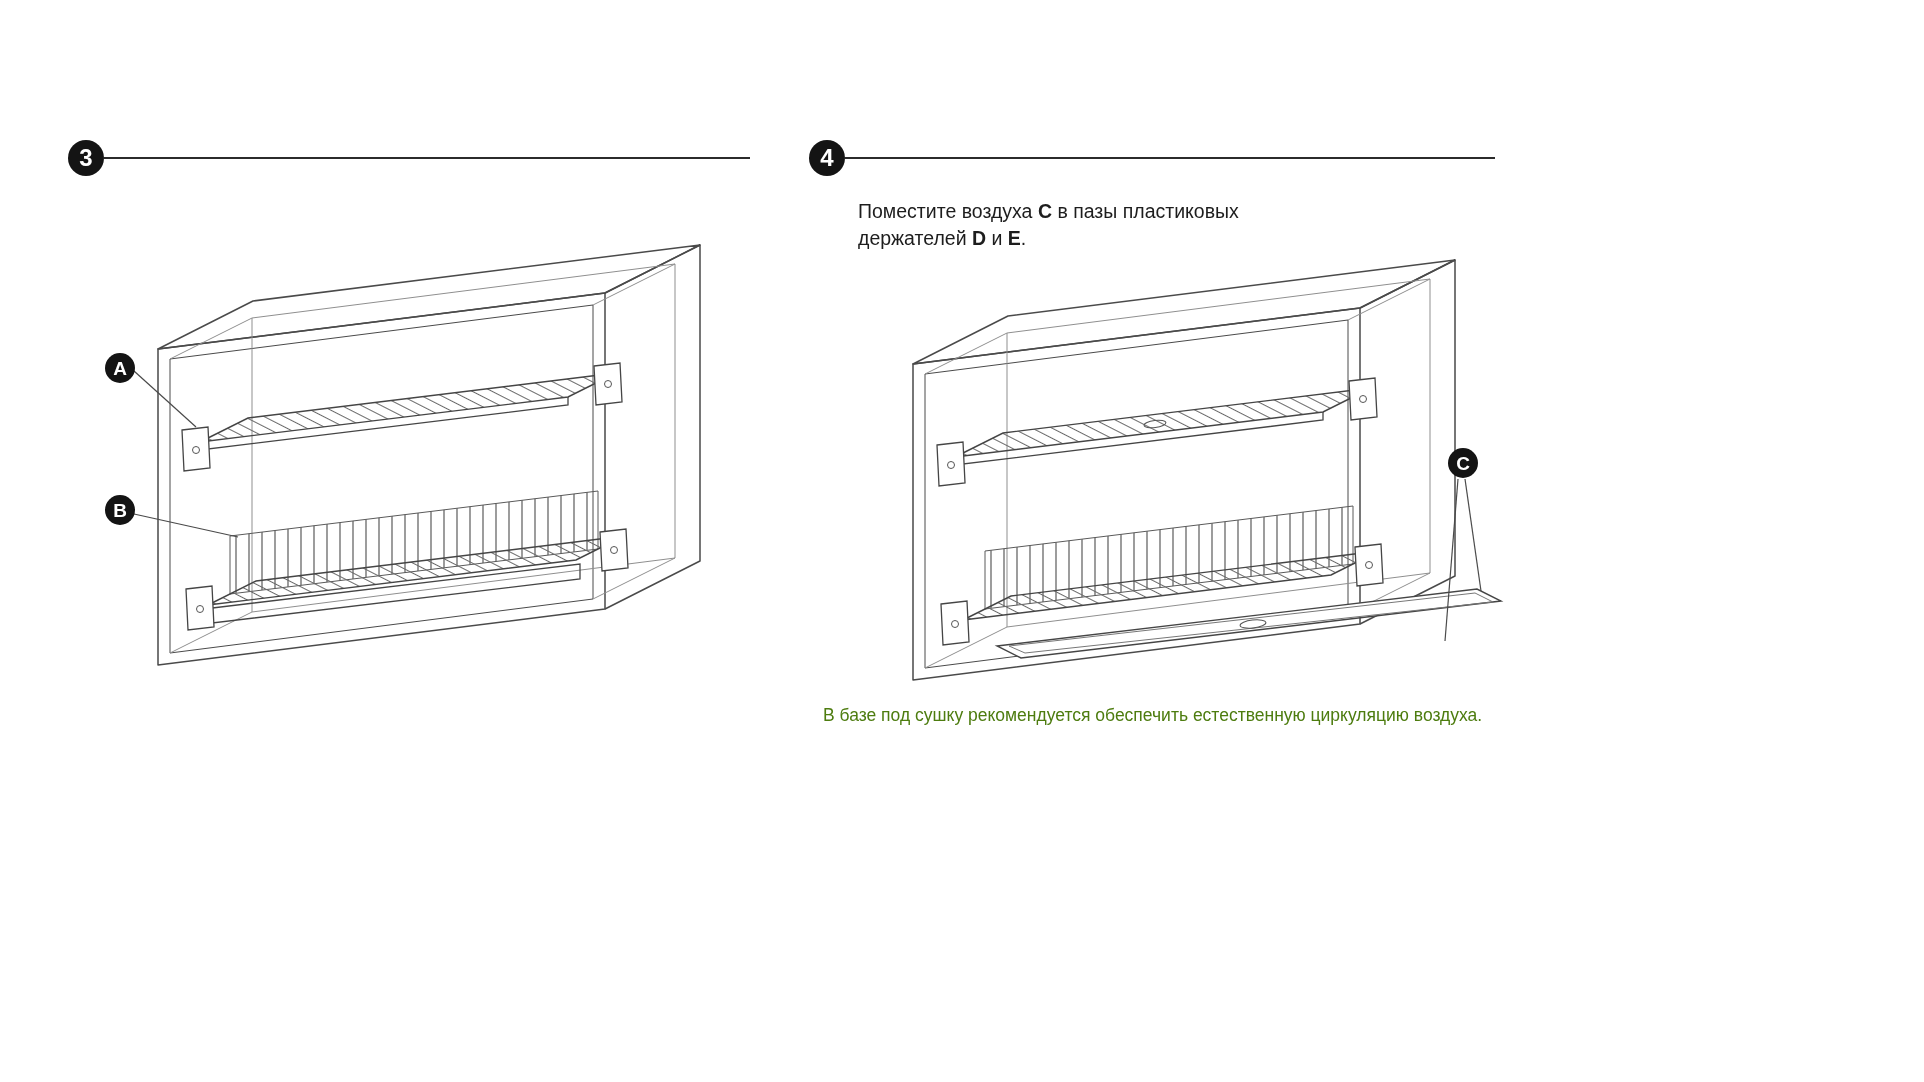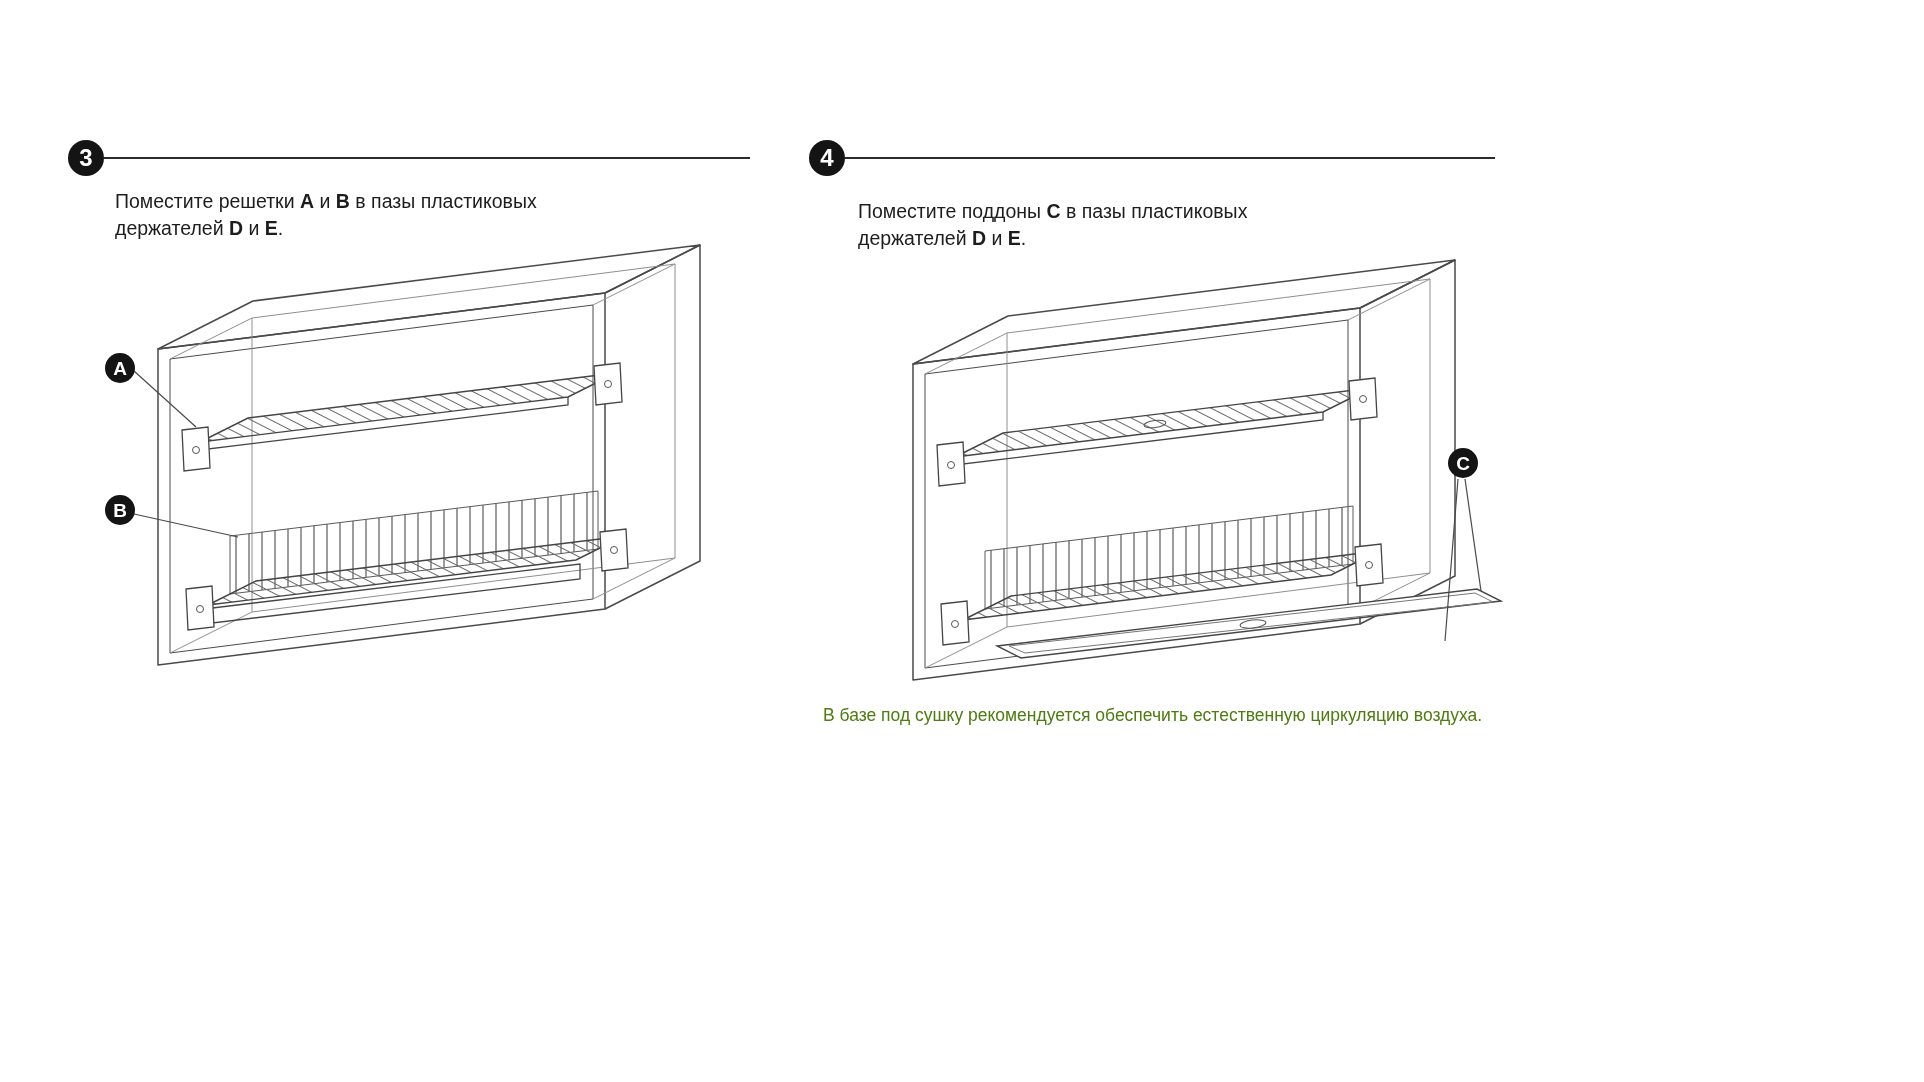--- a/index.html
+++ b/index.html
@@ -23,21 +23,20 @@
 </head>
 <body>
 
 <div class="page">
 
   <div class="step-badge" style="left:68px;top:140px">
     <span>3</span>
   </div>
   <div class="rule" style="left:104px;top:157px;width:646px"></div>
 
-  <p class="instr" style="left:115px;top:188px"><span>Поместите решетки </span><b>A</b><span> и </span><b>B</b><span> в пазы пластиковых держателей </span><b>D</b><span> и </span><b>E</b><span>.</span></p>
 
   <svg class="fig" style="left:100px;top:237px" width="660" height="455" viewBox="0 0 660 455">
     <defs>
       <pattern id="wd3" width="9" height="12" patternUnits="userSpaceOnUse" patternTransform="rotate(-63)">
         <line x1="4.5" y1="0" x2="4.5" y2="12" stroke="#6a6a6a" stroke-width="1"></line>
       </pattern>
       <pattern id="wv3" width="13" height="14" patternUnits="userSpaceOnUse">
         <line x1="6" y1="0" x2="6" y2="14" stroke="#5a5a5a" stroke-width="1.2"></line>
       </pattern>
     </defs>
@@ -86,21 +85,21 @@
       <circle cx="20" cy="273" r="15" fill="#141414"></circle>
       <text class="badge-letter" x="20" y="280" text-anchor="middle">B</text>
     </g>
   </svg>
 
   <div class="step-badge" style="left:809px;top:140px">
     <span>4</span>
   </div>
   <div class="rule" style="left:845px;top:157px;width:650px"></div>
 
-  <p class="instr" style="left:858px;top:198px"><span>Поместите поддоны </span><b>C</b><span> в пазы пластиковых держателей </span><b>D</b><span> и </span><b>E</b><span>.</span></p>
+  <p class="instr" style="left:858px;top:198px"><span>Поместите воздуха </span><b>C</b><span> в пазы пластиковых держателей </span><b>D</b><span> и </span><b>E</b><span>.</span></p>
 
   <svg class="fig" style="left:855px;top:252px" width="680" height="455" viewBox="0 0 680 455">
     <defs>
       <pattern id="wd4" width="9" height="12" patternUnits="userSpaceOnUse" patternTransform="rotate(-63)">
         <line x1="4.5" y1="0" x2="4.5" y2="12" stroke="#6a6a6a" stroke-width="1"></line>
       </pattern>
       <pattern id="wv4" width="13" height="14" patternUnits="userSpaceOnUse">
         <line x1="6" y1="0" x2="6" y2="14" stroke="#5a5a5a" stroke-width="1.2"></line>
       </pattern>
     </defs>

